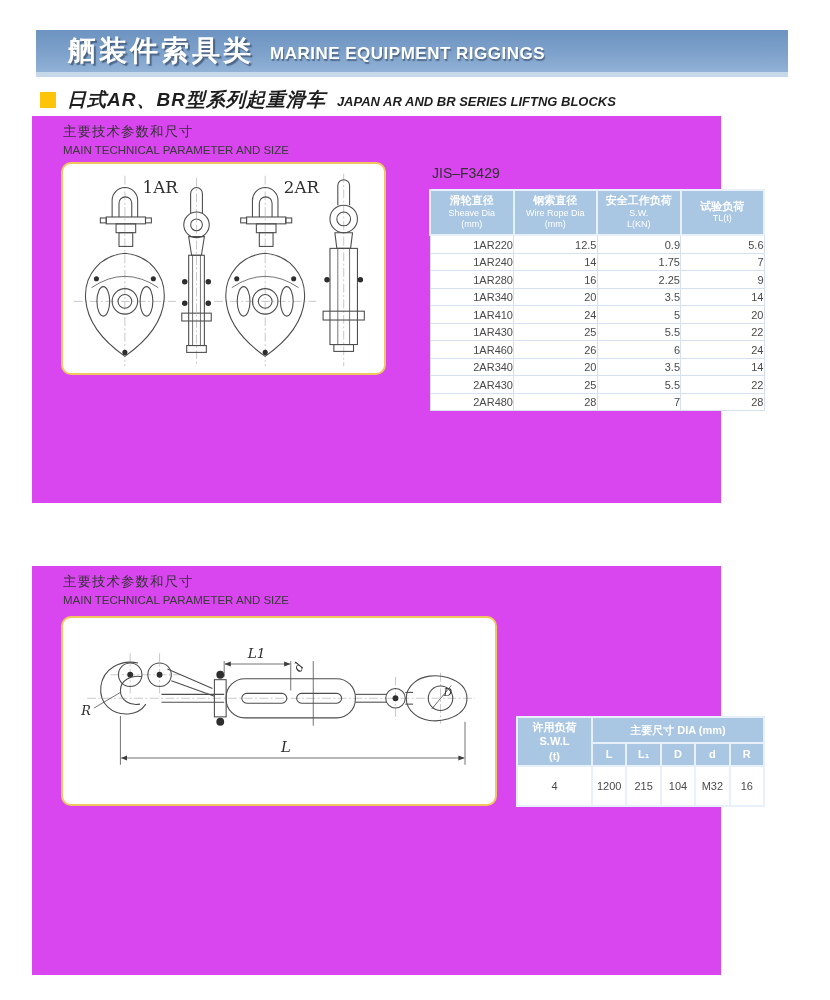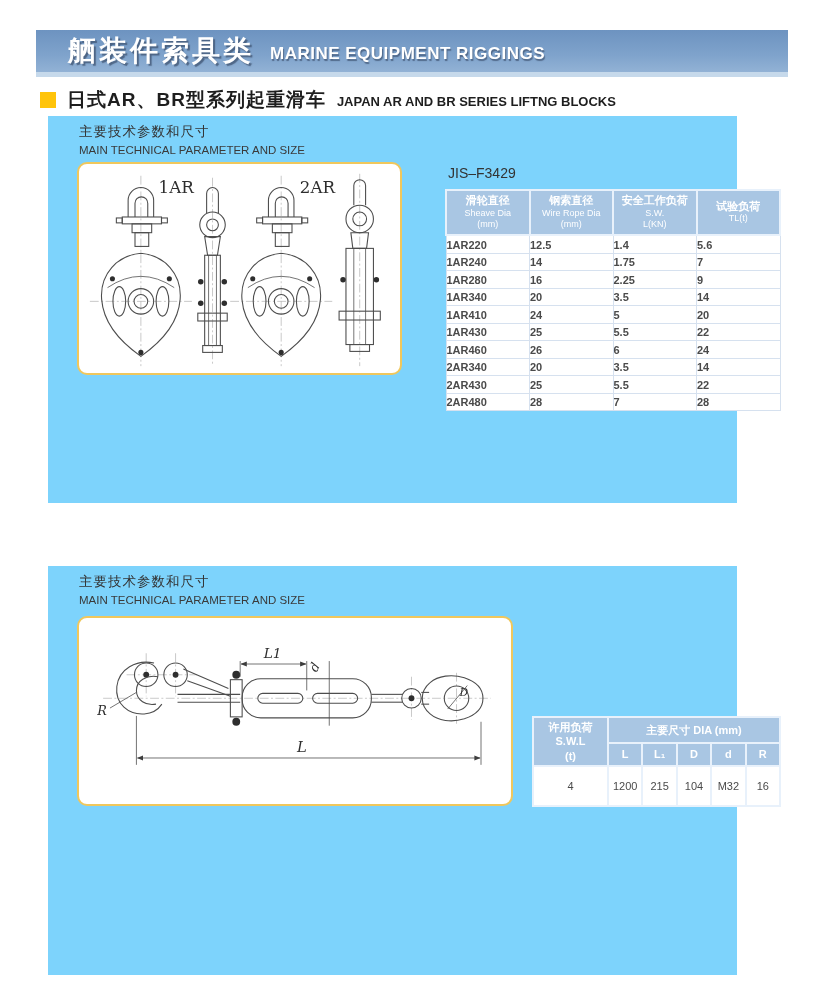--- a/index.html
+++ b/index.html
@@ -15,28 +15,28 @@
     background:linear-gradient(180deg,#6d93c0 0%,#7fa3cc 60%,#92b2d5 100%);
     border-bottom:5px solid #c6d9eb;
     display:flex;align-items:center;padding-left:32px;box-sizing:border-box;
   }
   .banner-zh{font-size:28px;font-weight:bold;color:#fff;letter-spacing:3px;
     text-shadow:2px 2px 1px rgba(60,80,110,.75);}
   .banner-en{font-size:17px;font-weight:bold;color:#fff;margin-left:16px;margin-top:6px;
     letter-spacing:.5px;text-shadow:1px 2px 1px rgba(60,80,110,.7);}
 
   
-  .section-title{position:absolute;left:40px;display:flex;align-items:center;gap:11px;}
+  .section-title{position:absolute;left:40px;display:flex;align-items:center;gap:11px;font-style:italic;}
   #s1-title{top:87px;} #s2-title{top:539px;}
   .bullet{width:16px;height:16px;background:#ffc40a;flex:0 0 auto;}
   .st-zh{font-size:19px;font-weight:bold;color:#1e1e1e;letter-spacing:1px;}
   .st-en{font-size:13px;font-weight:bold;color:#1e1e1e;margin-top:3px;}
 
   
-  .panel{position:absolute;left:48px;width:689px;background:#7dd3fc;}
+  .panel{position:absolute;left:32px;width:689px;background:#d946ef;}
   #panel1{top:116px;height:387px;}
   #panel2{top:566px;height:409px;}
   .param{position:absolute;left:31px;top:7px;color:#333;}
   .param-zh{font-size:13.5px;letter-spacing:1px;}
   .param-en{font-size:11.5px;margin-top:3px;color:#3a3a3a;}
 
   
   .draw-box{position:absolute;background:#fff;border:2px solid #f0c75c;border-radius:10px;box-sizing:border-box;}
   #box1{left:29px;top:46px;width:325px;height:213px;}
   #box2{left:29px;top:50px;width:436px;height:190px;}
@@ -45,22 +45,22 @@
   
   table{border-collapse:collapse;table-layout:fixed;}
   #table1{position:absolute;left:397px;top:73px;width:336px;}
   #table1 th{
     background:#a9c6e3;color:#fff;font-weight:normal;border:2px solid #e8f1fb;
     width:25%;padding:3px 0 4px 0;line-height:1.25;
   }
   .th-zh{font-size:11px;font-weight:bold;}
   .th-sub{font-size:9px;}
   #table1 td{
-    background:#fff;border:1px solid #d6e1ef;text-align:left;
-    font-size:11px;color:#4a4a4a;height:16.5px;padding:0;font-weight:bold;
+    background:#fff;border:1px solid #d6e1ef;text-align:right;
+    font-size:11px;color:#4a4a4a;height:16.5px;padding:0;
   }
 
   #table2{position:absolute;left:484px;top:150px;width:249px;}
   #table2 th{background:#a9c6e3;color:#fff;border:2px solid #e8f1fb;font-weight:bold;line-height:1.3;}
   #table2 .swl-th{width:73px;font-size:11px;padding:2px 0;}
   #table2 .dim-th{font-size:11px;height:20px;}
   #table2 .sub-th{font-size:11px;height:17px;}
   #table2 td{
     background:#fff;border:2px solid #e8f1fb;text-align:center;
     font-size:11px;color:#4a4a4a;height:38px;padding:0;
@@ -186,21 +186,21 @@
           <th>
             <div class="th-zh">试验负荷</div>
             <div class="th-sub">TL(t)</div>
           </th>
         </tr>
       </thead>
       <tbody>
           <tr>
             <td>1AR220</td>
             <td>12.5</td>
-            <td>1.4</td>
+            <td>0.9</td>
             <td>5.6</td>
           </tr>
           <tr>
             <td>1AR240</td>
             <td>14</td>
             <td>1.75</td>
             <td>7</td>
           </tr>
           <tr>
             <td>1AR280</td>

